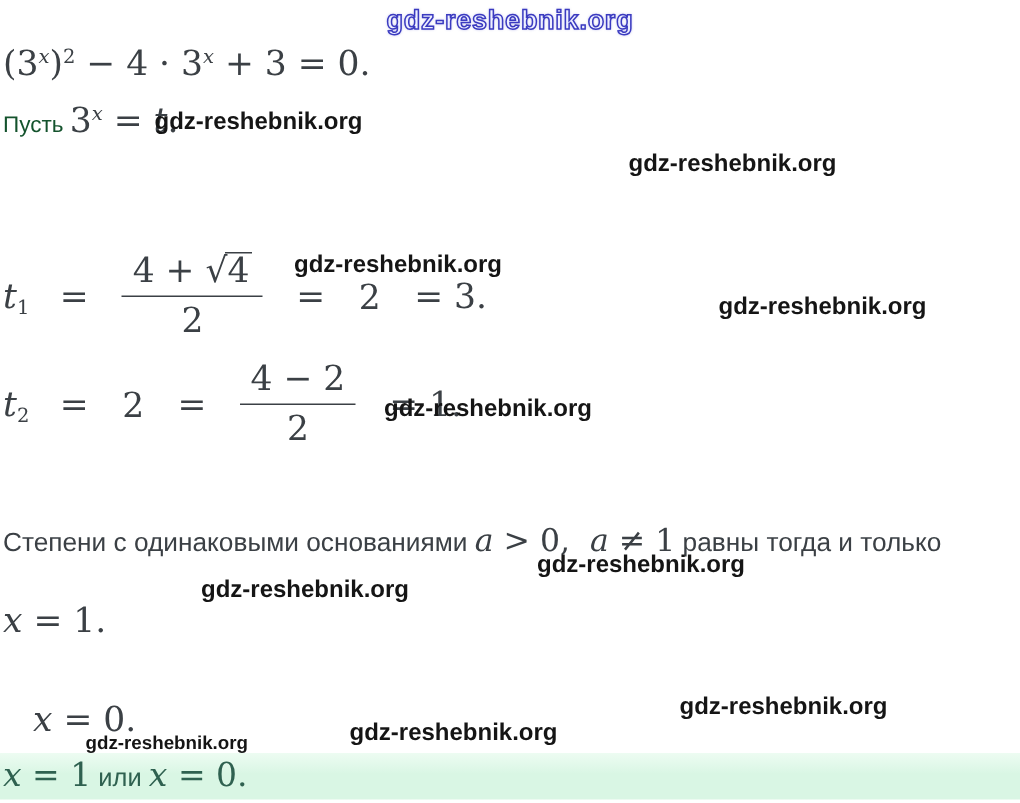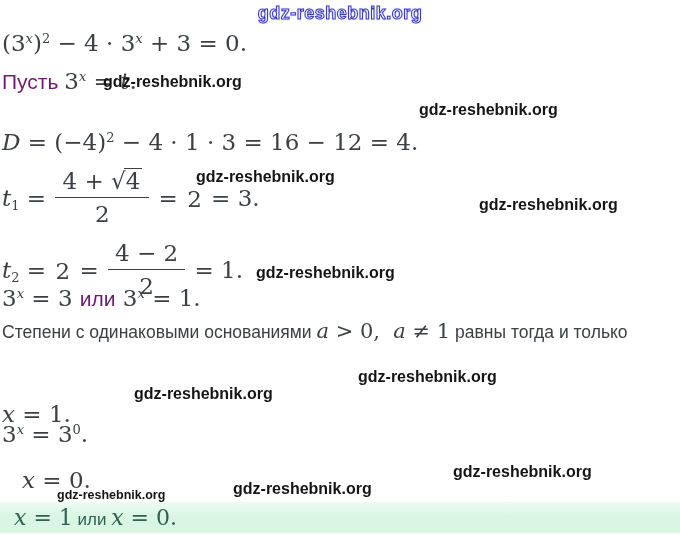--- a/index.html
+++ b/index.html
@@ -5,34 +5,34 @@
   html,body{margin:0;padding:0;background:#ffffff;}
   #page{position:relative;width:680px;height:535px;background:#ffffff;overflow:hidden;
         font-family:"Liberation Sans",sans-serif;}
 
   
   .math{position:absolute;left:2px;font-family:"DejaVu Serif",serif;font-size:23px;
         color:#3b4045;white-space:pre;line-height:1.15;}
   .math .it{font-style:italic;}
   .sup{font-size:13px;vertical-align:8px;line-height:0;}
   .sub{font-size:13px;vertical-align:-4px;line-height:0;}
-  .sans{font-family:"Liberation Sans",sans-serif;font-size:21px;color:#701a75;}
+  .sans{font-family:"Liberation Sans",sans-serif;font-size:15px;color:#14532d;}
   .nowrap{white-space:pre;}
 
   
-  .fracline{display:flex;align-items:center;}
+  .fracline{display:flex;align-items:center;gap:13px;}
   .frac{display:inline-flex;flex-direction:column;align-items:center;margin:0 2px;}
   .frac .num{padding:0 7px 3px;border-bottom:1.6px solid #3b4045;text-align:center;}
   .frac .den{padding-top:3px;text-align:center;}
   .sqrt .rad{letter-spacing:-2px;}
   .sqrt-arg{display:inline-block;border-top:1.6px solid #3b4045;padding:0 2px;line-height:1.05;}
 
   
   .para{position:absolute;left:2px;font-family:"Liberation Sans",sans-serif;font-size:17.5px;
-        color:#3b4045;white-space:pre;}
+        color:#3b4045;white-space:pre;margin-top:29px;}
   .pm{font-family:"DejaVu Serif",serif;font-size:21px;}
   .pm.it{font-style:italic;}
 
   
   .wm{position:absolute;font-family:"Liberation Sans",sans-serif;font-size:16px;
       font-weight:600;color:#151515;white-space:pre;line-height:1.1;}
   .wm-top{position:absolute;top:3px;left:0;width:100%;text-align:center;
       font-family:"Liberation Sans",sans-serif;font-size:18px;font-weight:700;
       color:#eef0ff;-webkit-text-stroke:1px #3a3ac0;text-shadow:0 0 2px rgba(58,58,192,.55);
       letter-spacing:.5px;}
@@ -57,54 +57,51 @@
   .l7{top:285px;}
   .p1{top:319px;}
   .p2{top:353px;}
   .l10{top:401px;}
   .l11{top:421px;}
   .l12{top:467px;margin-left:20px;}
 
   
   .answer-bar{position:absolute;left:0;top:502px;width:680px;height:31px;
       background:linear-gradient(180deg,#edfcf2 0%,#d9f6e4 45%);}
-  .ans-text{position:absolute;left:14px;top:0;height:15px;line-height:31px;
+  .ans-text{position:absolute;left:2px;top:0;height:15px;line-height:31px;
       font-size:22px;color:#2f6150;}
   .ans-text .sans{color:#2f6150;font-size:17px;}
 </style>
 </head>
 <body>
 
 <div id="page">
 
   <div class="wm-top">gdz-reshebnik.org</div>
 
   <div class="math l1"><span>(3</span><span class="sup it">x</span><span>)</span><span class="sup">2</span><span> − 4 · 3</span><span class="sup it">x</span><span> + 3 = 0.</span></div>
 
   <div class="math l2"><span class="sans">Пусть </span><span>3</span><span class="sup it">x</span><span> = </span><span class="it">t</span><span>.</span></div>
 
 
-  <div class="math l4"><span class="it">D</span><span> = (−4)</span><span class="sup">2</span><span> − 4 · 1 · 3 = 16 − 12 = 4.</span></div>
 
   <div class="math l5 fracline">
     <span class="nowrap"><span class="it">t</span><span class="sub">1</span></span><span> = </span><span class="frac"><span class="num"><span>4 + </span><span class="sqrt"><span class="rad">√</span><span class="sqrt-arg">4</span></span></span><span class="den">2</span></span><span> = </span><span class="frac"><span class="den">2</span></span><span> = 3.</span>
   </div>
 
   <div class="math l6 fracline">
     <span class="nowrap"><span class="it">t</span><span class="sub">2</span></span><span> = </span><span class="frac"><span class="den">2</span></span><span> = </span><span class="frac"><span class="num">4 − 2</span><span class="den">2</span></span><span> = 1.</span>
   </div>
 
-  <div class="math l7"><span>3</span><span class="sup it">x</span><span> = 3 </span><span class="sans">или</span><span> 3</span><span class="sup it">x</span><span> = 1.</span></div>
 
   <div class="para p1"><span>Степени с одинаковыми основаниями </span><span class="pm it">a</span><span class="pm"> &gt; 0,  </span><span class="pm it">a</span><span class="pm"> ≠ 1</span><span> равны тогда и только</span></div>
 
 
   <div class="math l10"><span class="it">x</span><span> = 1.</span></div>
 
-  <div class="math l11"><span>3</span><span class="sup it">x</span><span> = 3</span><span class="sup">0</span><span>.</span></div>
 
   <div class="math l12"><span class="it">x</span><span> = 0.</span></div>
 
   <div class="wm wm2">gdz-reshebnik.org</div>
   <div class="wm wm3">gdz-reshebnik.org</div>
   <div class="wm wm4">gdz-reshebnik.org</div>
   <div class="wm wm5">gdz-reshebnik.org</div>
   <div class="wm wm6">gdz-reshebnik.org</div>
   <div class="wm wm7">gdz-reshebnik.org</div>
   <div class="wm wm8">gdz-reshebnik.org</div>

